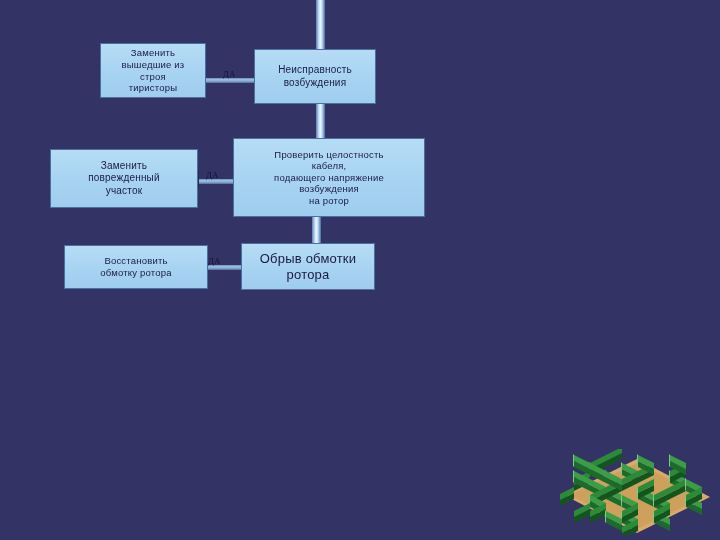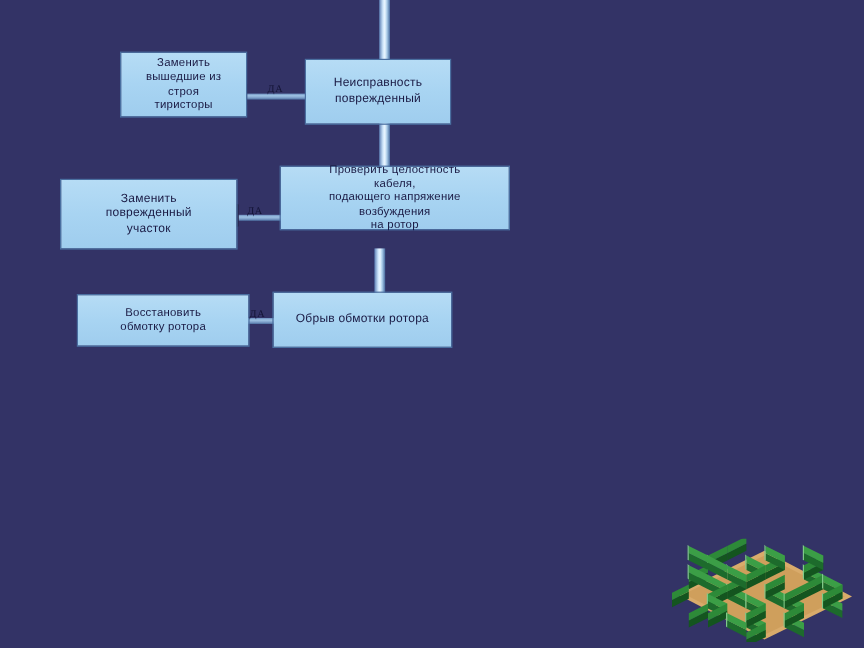--- a/index.html
+++ b/index.html
@@ -51,30 +51,30 @@
   }
   #node-rectifier-fault {
     left: 254px; top: 49px; width: 122px; height: 55px;
     font-size: 10px;
   }
   #node-replace-damaged-section {
     left: 50px; top: 149px; width: 148px; height: 59px;
     font-size: 10px;
   }
   #node-check-cable-integrity {
-    left: 233px; top: 138px; width: 192px; height: 54px;
+    left: 233px; top: 138px; width: 192px; height: 79px;
     font-size: 9.5px;
   }
   #node-restore-rotor-winding {
     left: 64px; top: 245px; width: 144px; height: 44px;
     font-size: 9.5px;
   }
   #node-rotor-winding-break {
-    left: 227px; top: 243px; width: 150px; height: 47px;
-    font-size: 10px;
+    left: 241px; top: 243px; width: 134px; height: 47px;
+    font-size: 13px;
   }
 
   
   .conn-v {
     position: absolute;
     width: 9px;
     background: linear-gradient(to right, #5d7fb5 0%, #cfe6fa 35%, #eaf6ff 52%, #a9cbe8 72%, #47699d 100%);
     z-index: 2;
   }
   .conn-v::after {
@@ -159,21 +159,21 @@
 
   <div class="node" id="node-replace-thyristors">
     <span>Заменить
 вышедшие из
 строя
 тиристоры</span>
   </div>
 
   <div class="node" id="node-rectifier-fault">
     <span>Неисправность
-поврежденный</span>
+возбуждения</span>
   </div>
 
   <div class="node" id="node-replace-damaged-section">
     <span>Заменить
 поврежденный
 участок</span>
   </div>
 
   <div class="node" id="node-check-cable-integrity">
     <span>Проверить целостность

